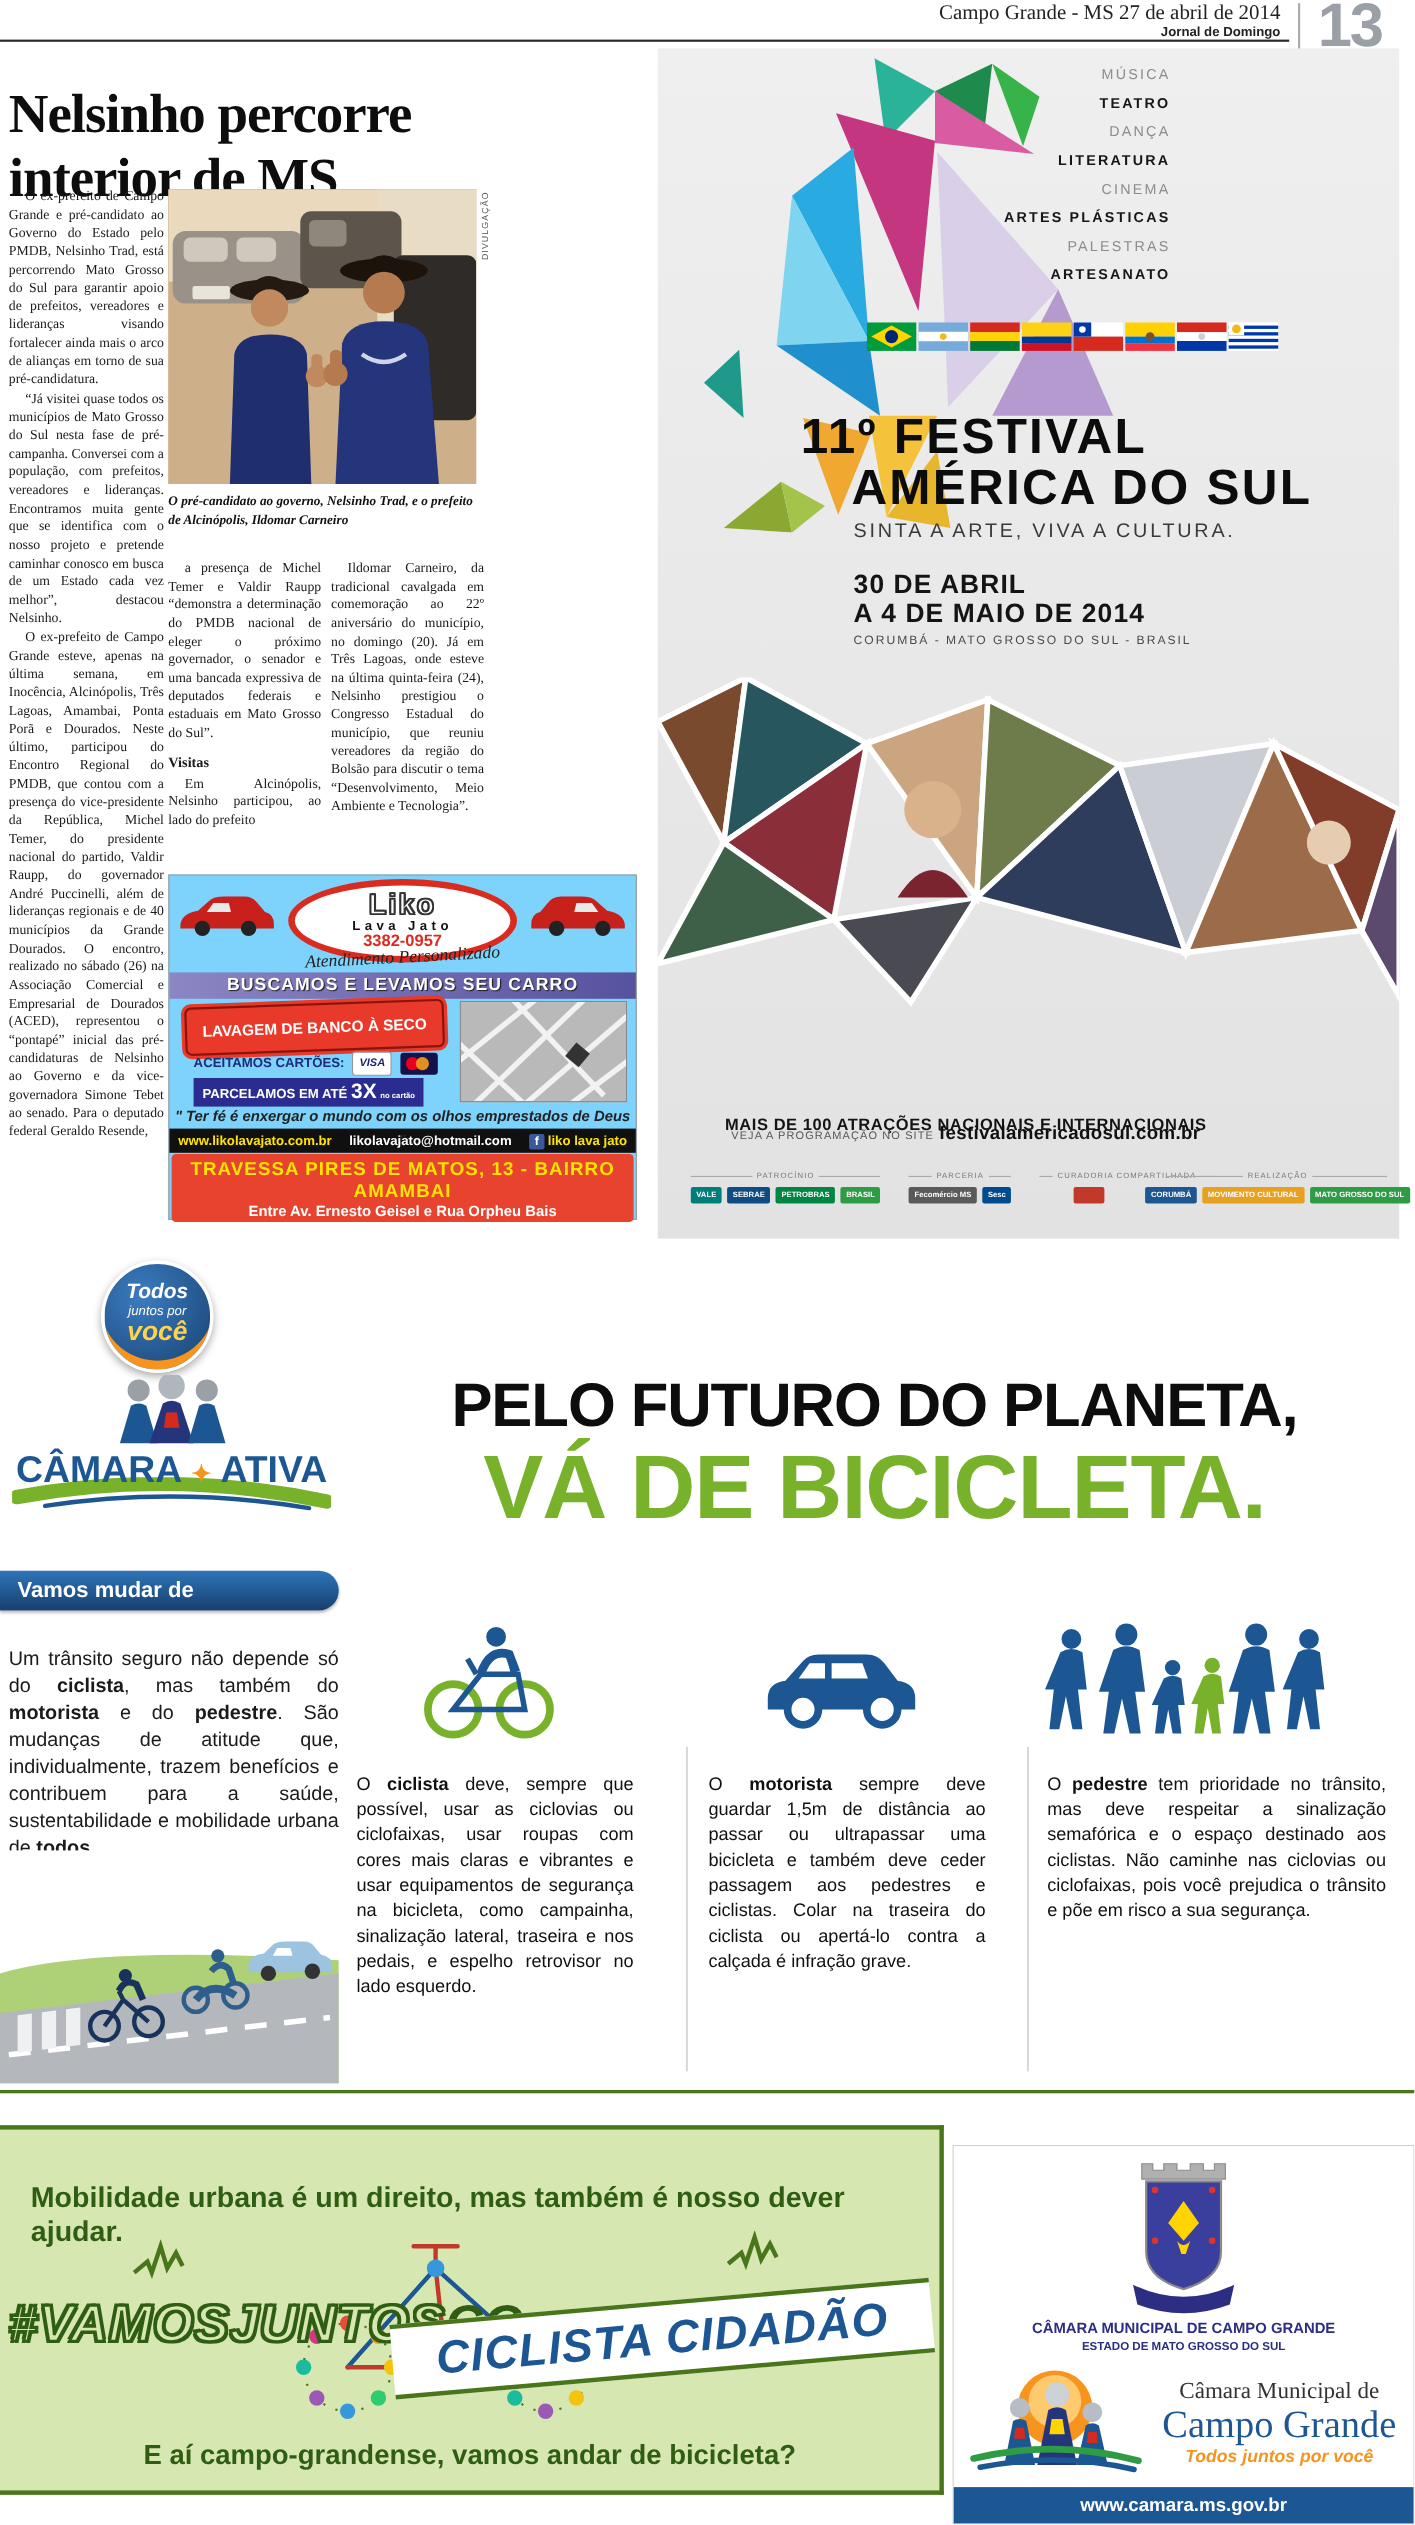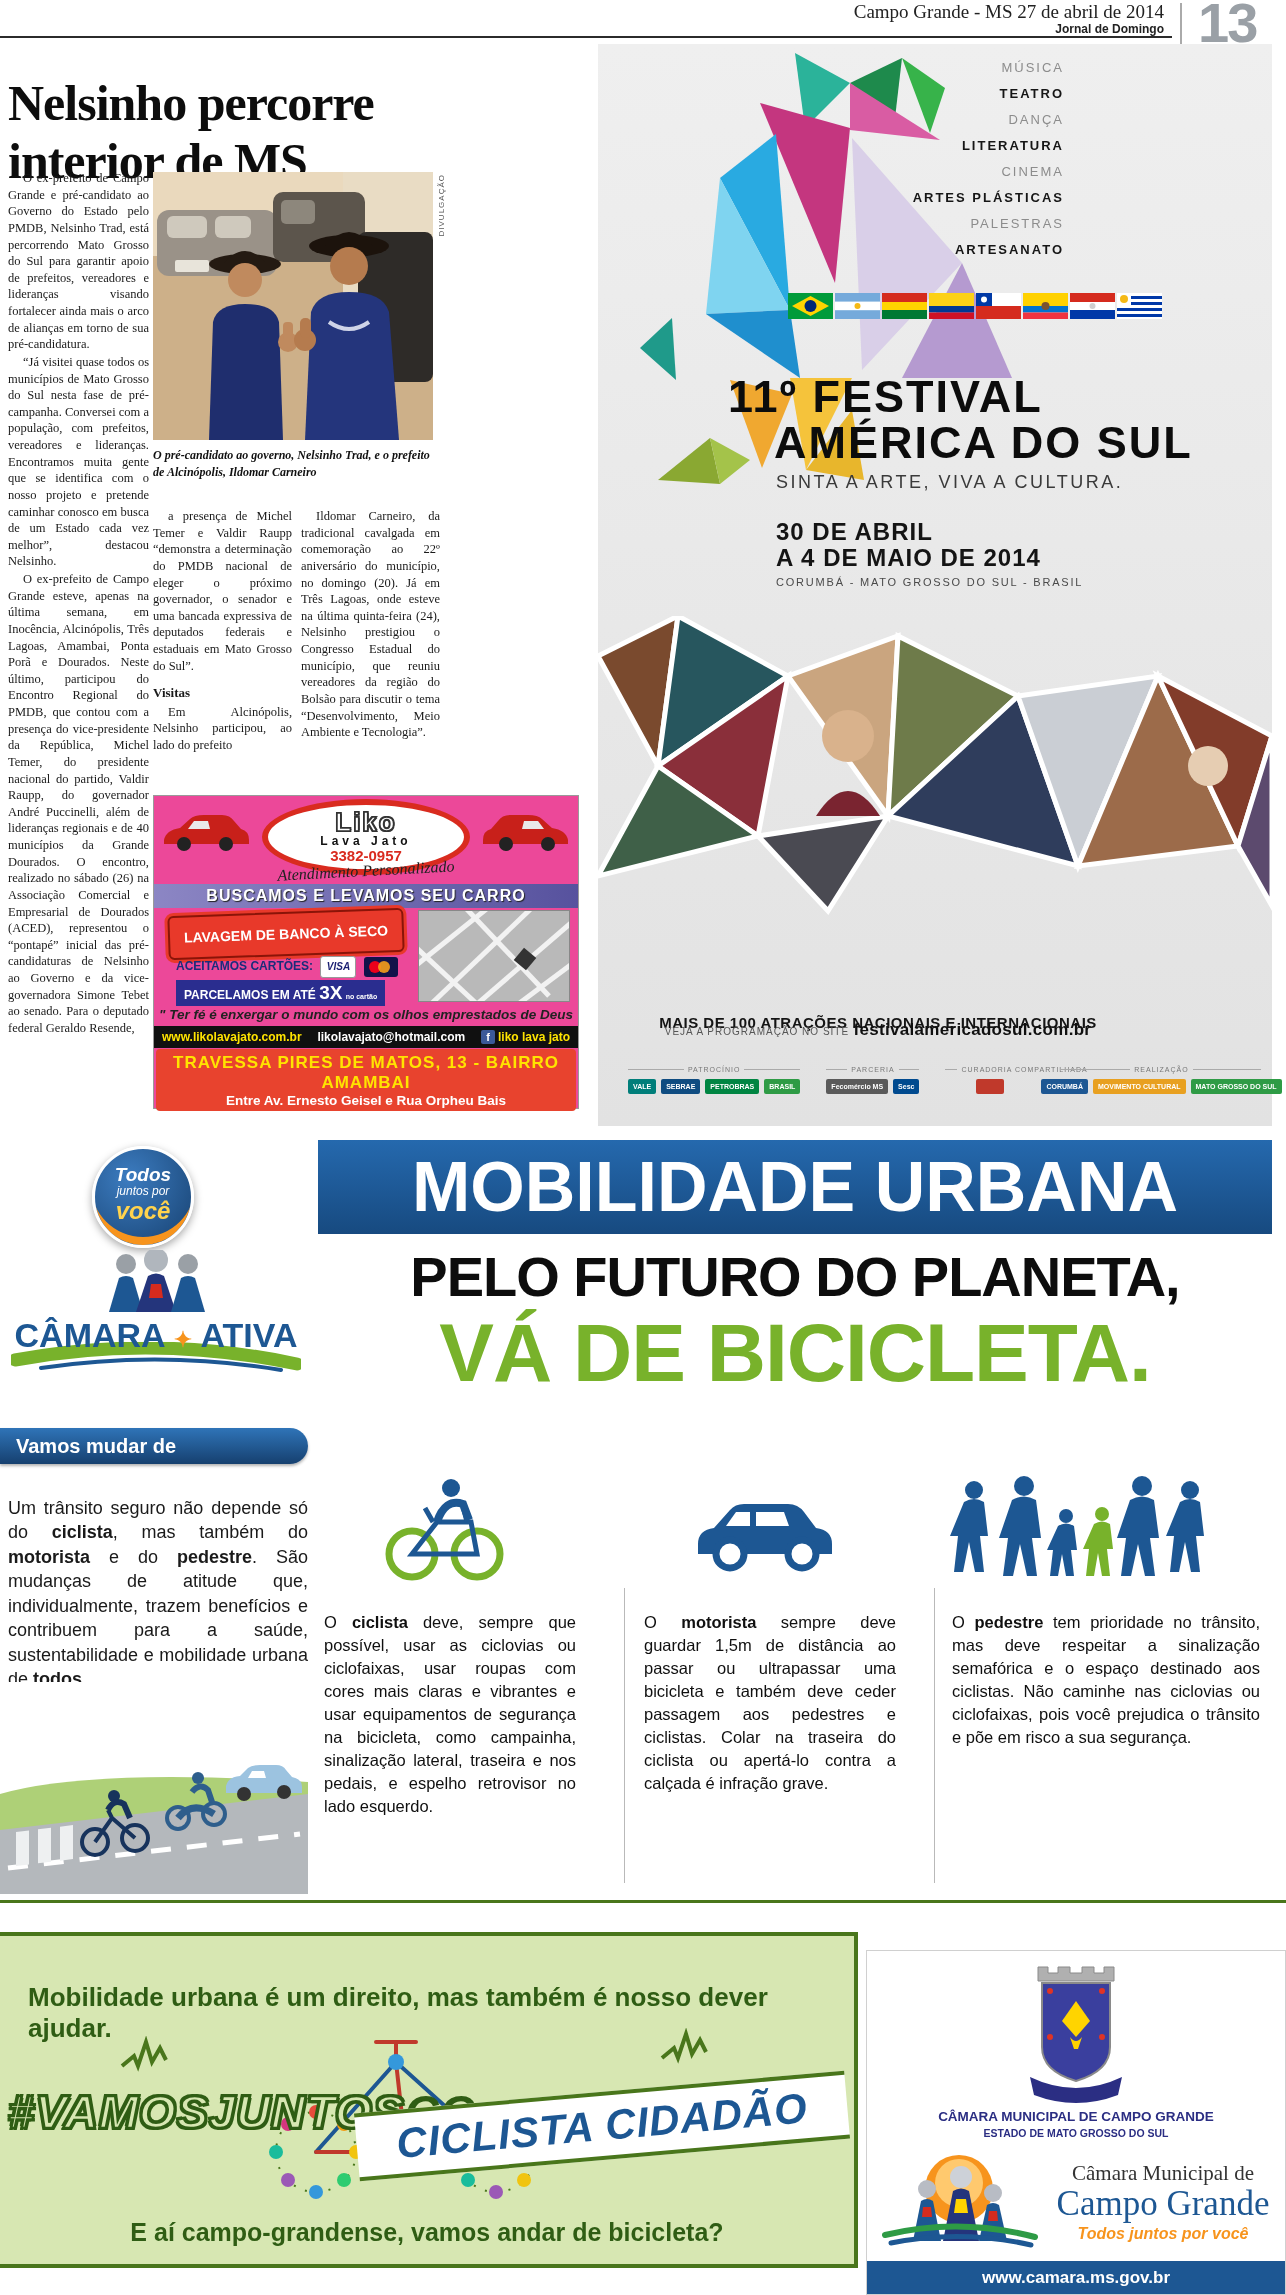--- a/index.html
+++ b/index.html
@@ -26,21 +26,21 @@
   .col3{left:301px;top:508px;width:139px;}
   .ncol h4{margin:10px 0 2px;font-size:13px;text-indent:0;}
   .photo{left:153px;top:172px;width:280px;height:268px;overflow:hidden;background:#c8a87d;}
   .photo svg{display:block;}
   .credit{left:437px;top:174px;font-size:8px;letter-spacing:1px;color:#555;
           writing-mode:vertical-rl;transform:rotate(180deg);}
   .caption{left:153px;top:447px;width:286px;font-family:"Liberation Serif",serif;
            font-weight:bold;font-style:italic;font-size:12px;line-height:1.45;color:#111;}
 
   
-  .liko{left:153px;top:795px;width:424px;height:312px;border:1px solid #9a9a9a;background:#ec4899;
+  .liko{left:153px;top:795px;width:424px;height:312px;border:1px solid #9a9a9a;background:#7dd3fc;
         font-family:"Liberation Sans",sans-serif;}
   .liko-top{position:relative;height:88px;}
   .liko-oval{position:absolute;left:50%;top:3px;transform:translateX(-50%);width:196px;height:64px;
              border:6px solid #d92b1f;border-radius:50%;background:#fff;display:flex;flex-direction:column;
              align-items:center;justify-content:center;z-index:2;}
   .liko-brand{font-size:26px;font-weight:bold;letter-spacing:2px;color:#fff;
               text-shadow:-1px -1px 0 #333,1px -1px 0 #333,-1px 1px 0 #333,1px 1px 0 #333;
               -webkit-text-stroke:1.5px #333;line-height:1;}
   .liko-sub{font-size:12px;font-weight:bold;letter-spacing:4px;color:#111;line-height:1.1;}
   .liko-phone{font-size:15px;font-weight:bold;color:#d92b1f;line-height:1.1;}
@@ -455,21 +455,20 @@
       <span>CÂMARA</span>
       <span class="star">✦</span>
       <span>ATIVA</span>
     </div>
     <svg class="ca-swoosh" width="290" height="34" viewBox="0 0 290 34">
       <path d="M4 18 q140 -26 282 4" stroke="#78b22b" stroke-width="13" fill="none" stroke-linecap="round"></path>
       <path d="M30 26 q120 -18 240 2" stroke="#1d5793" stroke-width="4" fill="none" stroke-linecap="round"></path>
     </svg>
   </div>
 
-  <div class="abs mob-box">MOBILIDADE URBANA</div>
   <div class="abs mob-sub">PELO FUTURO DO PLANETA,</div>
   <div class="abs mob-main">VÁ DE BICICLETA.</div>
 
   <div class="abs ribbon l">Vamos mudar de comportamento?</div>
 
   <p class="abs intro"><span>Um trânsito seguro não depende só do </span><b>ciclista</b><span>, mas também do </span><b>motorista</b><span> e do </span><b>pedestre</b><span>. São mudanças de atitude que, individualmente, trazem benefícios e contribuem para a saúde, sustentabilidade e mobilidade urbana de </span><b>todos</b><span>.</span></p>
 
   <svg class="abs illus" viewBox="0 0 308 212">
     <rect width="308" height="212" fill="#fff"></rect>
     <path d="M0 112 Q90 86 308 100 L308 212 L0 212 Z" fill="#aed077"></path>

